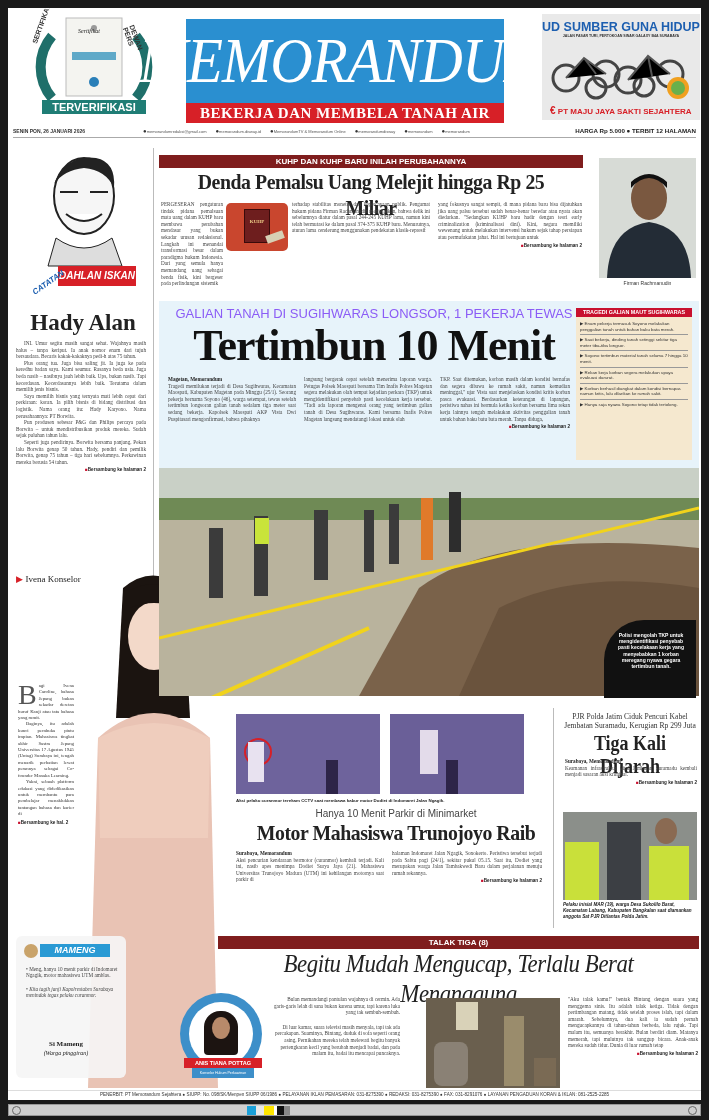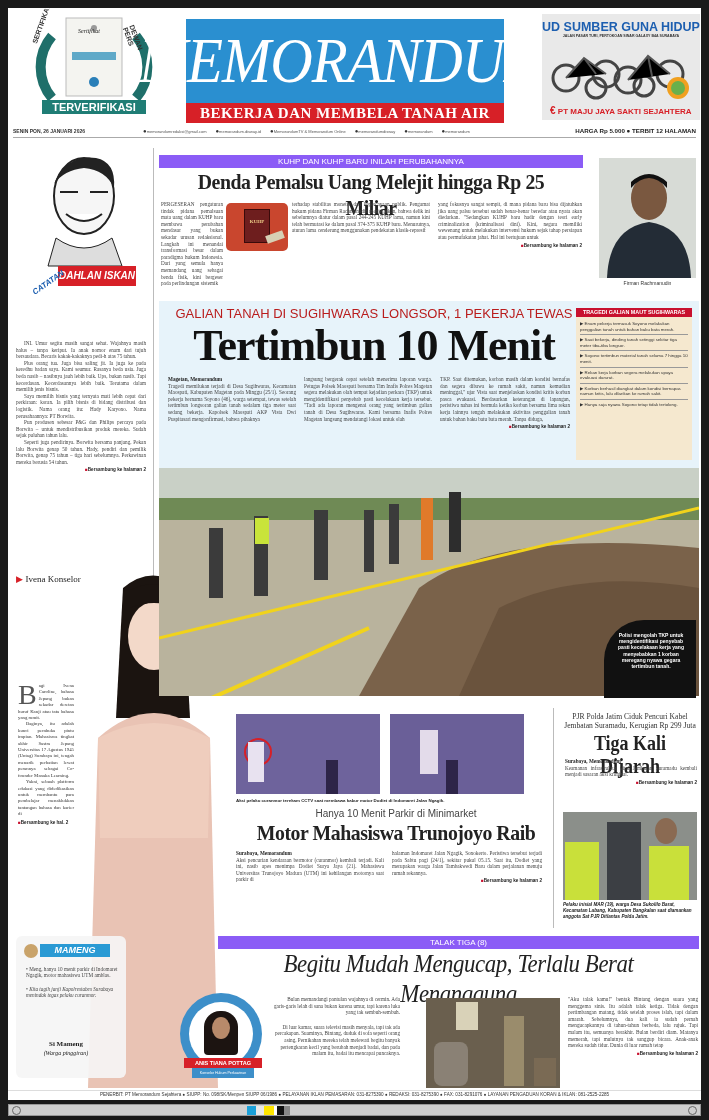--- a/index.html
+++ b/index.html
@@ -22,21 +22,21 @@
 .ad{left:534px;top:6px;width:158px;height:106px;background:#e9e9e9}
 .ad-title{font-family:"Liberation Sans",sans-serif;font-weight:bold;color:#1d5fb0;font-size:12.5px;text-align:center;margin-top:6px}
 .ad-sub{font-family:"Liberation Sans",sans-serif;font-size:3.6px;text-align:center;color:#333;font-weight:bold}
 .ad-foot{position:absolute;left:8px;bottom:4px;font-family:"Liberation Sans",sans-serif;font-weight:bold;color:#d72027;font-size:8px}
 .dateline{left:5px;top:116px;width:683px;height:14px;border-bottom:1px solid #aaa;display:flex;align-items:center;font-family:"Liberation Sans",sans-serif;font-size:5px;color:#333}
 .dl-date{font-weight:bold;width:130px}
 .soc{display:flex;gap:9px;flex:1;font-size:4px;color:#555}
 .soc span:before{content:"\25CF ";font-size:6px;color:#333}
 .price{font-weight:bold;font-size:6.2px;color:#222}
 
-.kicker-bar{background:#8b5cf6;color:#fff;font-family:"Liberation Sans",sans-serif;font-weight:normal;text-align:center}
+.kicker-bar{background:#7f1d1d;color:#fff;font-family:"Liberation Sans",sans-serif;font-weight:bold;text-align:center}
 .vrule{background:#bbb;width:1px}
 .blue-bg{background:#e7f3fa}
 </style>
 </head>
 <body>
 
 <div class="page">
 
   <div class="abs cert">
     <svg width="128" height="106" viewBox="0 0 128 106">
@@ -100,20 +100,21 @@
       <ellipse cx="58" cy="48" rx="30" ry="38" fill="#f6f6f6" stroke="#222" stroke-width="2"></ellipse>
       <path d="M28 36 Q40 6 70 10 Q90 14 88 40 Q80 22 58 20 Q38 22 28 36Z" fill="#222"></path>
       <path d="M34 44 h18 M64 44 h18" stroke="#222" stroke-width="2"></path>
       <path d="M40 66 Q58 80 76 66" fill="#fff" stroke="#222" stroke-width="2"></path>
       <path d="M30 90 Q58 110 86 90 L96 118 L22 118Z" fill="#ddd" stroke="#222"></path>
     </svg>
     <div class="abs cond" style="left:32px;top:118px;width:78px;height:20px;background:#d72027;color:#fff;font-size:10px;font-weight:bold;text-align:center;line-height:20px;font-style:italic">DAHLAN ISKAN</div>
     <div class="abs cond" style="left:4px;top:130px;font-size:8px;font-weight:bold;color:#1d5fb0;transform:rotate(-35deg);font-style:italic">CATATAN</div>
   </div>
 
+  <div class="abs serif" style="left:8px;top:302px;width:134px;font-size:23px;font-weight:bold;text-align:center">Hady Alan</div>
   <div class="abs body-txt" style="left:8px;top:332px;width:130px">
     <p>INI. Umur segitu masih sangat sehat. Wajahnya masih halus – tanpa keriput. Ia anak nomor enam dari tujuh bersaudara. Becaris kakak-kakaknya pedi-h atas 75 tahun.</p>
     <p>Plus orang tua. Juga bisa saling jit. Ia juga ke pada keredhu badan saya. Kami seumur. Rasanya beda usia. Juga beda nasib – nasibnya jauh lebih baik. Ups, bukan nasib. Tapi kecerdasan. Kecerdasannya lebih baik. Terutama dalam memilih jenis bisnis.</p>
     <p>Saya memilih bisnis yang ternyata mati lebih cepat dari perkiraan: koran. Ia pilih bisnis di bidang distribusi dan logistik. Nama orang itu: Hady Karyono. Nama perusahaannya: PT Borwita.</p>
     <p>Pun produsen sebesar P&amp;G dan Philips percaya pada Borwita – untuk mendistribusikan produk mereka. Sudah sejak puluhan tahun lalu.</p>
     <p>Seperti juga pendirinya. Borwita bersama panjang. Pekan lalu Borwita genap 50 tahun. Hady, pendiri dan pemilik Borwita, genap 75 tahun – tiga hari sebelumnya. Perkawinan mereka berusia 54 tahun.</p>
     <div class="cont">Bersambung ke halaman 2</div>
   </div>
 
   <div class="abs" style="left:60px;top:560px;width:170px;height:520px">
@@ -163,21 +164,21 @@
     <svg width="97" height="120" viewBox="0 0 97 120">
       <rect width="97" height="120" fill="#d7dbd6"></rect>
       <ellipse cx="50" cy="40" rx="18" ry="22" fill="#7a5840"></ellipse>
       <path d="M32 30 Q50 10 68 30 L68 24 Q50 8 32 24Z" fill="#111"></path>
       <path d="M8 120 Q10 70 50 64 Q90 70 92 120Z" fill="#232c36"></path>
     </svg>
   </div>
   <div class="abs sans" style="left:591px;top:272px;width:97px;text-align:center;font-size:5px;color:#333">Firman Rachmanudin</div>
 
   <div class="abs blue-bg" style="left:151px;top:293px;width:540px;height:340px"></div>
-  <div class="abs sans" style="left:156px;top:298px;width:420px;text-align:center;font-size:13px;color:#b91c1c">GALIAN TANAH DI SUGIHWARAS LONGSOR, 1 PEKERJA TEWAS</div>
+  <div class="abs sans" style="left:156px;top:298px;width:420px;text-align:center;font-size:13px;color:#8b5cf6">GALIAN TANAH DI SUGIHWARAS LONGSOR, 1 PEKERJA TEWAS</div>
   <div class="abs serif" style="left:156px;top:314px;width:420px;text-align:center;font-size:44px;font-weight:bold;color:#111;letter-spacing:-1px;line-height:48px">Tertimbun 10 Menit</div>
   <div class="abs body-txt" style="left:160px;top:368px;width:128px">
     <div style="font-weight:bold;color:#222">Magetan, Memorandum</div>
     <span>Tragedi memilukan terjadi di Desa Sugihwaras, Kecamatan Maospati, Kabupaten Magetan pada Minggu (25/1). Seorang pekerja bernama Soyono (46), warga setempat, tewas setelah tertimbun longsoran galian tanah sedalam tiga meter saat sedang bekerja. Kapolsek Maospati AKP Vista Dwi Puspitasari mengonfirmasi, bahwa pihaknya</span>
   </div>
   <div class="abs body-txt" style="left:296px;top:368px;width:128px">langsung bergerak cepat setelah menerima laporan warga. Petugas Polsek Maospati bersama Tim Inafis Polres Magetan segera melakukan olah tempat kejadian perkara (TKP) untuk mengidentifikasi penyebab pasti kecelakaan kerja tersebut. "Tadi ada laporan mengenai orang yang tertimbun galian tanah di Desa Sugihwaras. Kami bersama Inafis Polres Magetan langsung mendatangi lokasi untuk olah</div>
   <div class="abs body-txt" style="left:432px;top:368px;width:130px">
     <span>TKP. Saat ditemukan, korban masih dalam kondisi bernafas dan segera dibawa ke rumah sakit, namun kemudian meninggal," ujar Vista saat menjelaskan kondisi kritis korban pasca evakuasi. Berdasarkan keterangan di lapangan, peristiwa nahas ini bermula ketika korban bersama lima rekan kerja lainnya tengah melakukan aktivitas penggalian tanah untuk bahan baku batu bata merah. Tanpa diduga,</span>
     <div class="cont">Bersambung ke halaman 2</div>
   </div>

